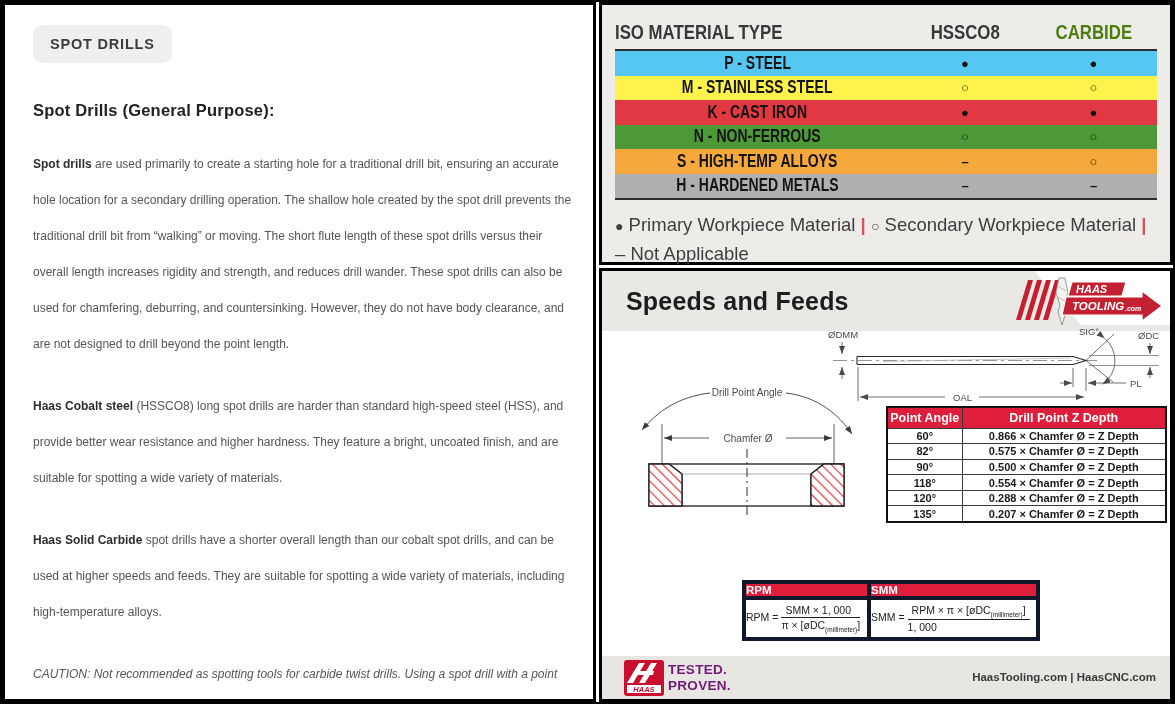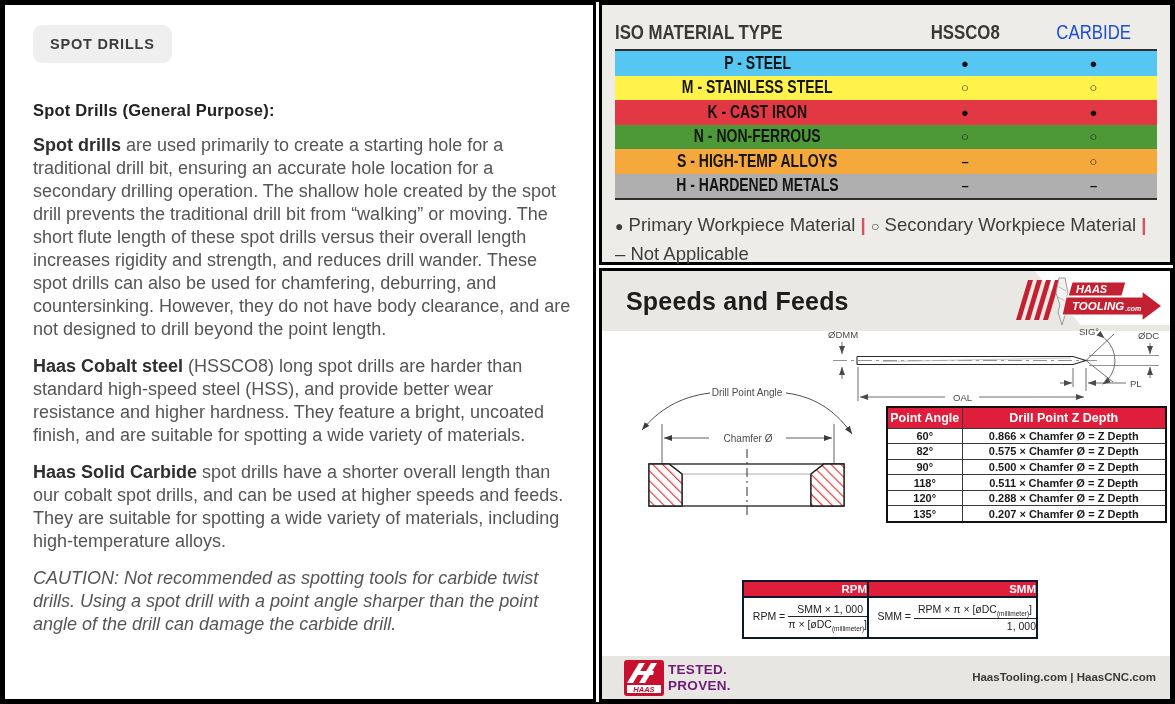--- a/index.html
+++ b/index.html
@@ -10,32 +10,32 @@
   
   .panel { position:absolute; border:3px solid #000; }
   .panel-left { left:2px; top:2px; width:594px; height:700px; background:#fff; padding:20px 26px 0 28px; }
   .panel-tr { left:599px; top:2px; width:574px; height:263px; background:#EDECE9; }
   .panel-br { left:599px; top:268px; width:574px; height:434px; background:#fff; }
 
   
   .badge { display:inline-block; background:#EFEFEF; border-radius:9px; padding:11px 17px;
            font-size:14.5px; font-weight:bold; letter-spacing:.8px; color:#3C3C3C; }
   .lp-heading { margin-top:38px; font-size:16.5px; font-weight:bold; color:#222; letter-spacing:.2px; }
-  .lp-para { margin-top:14px; font-size:18px; line-height:23px; color:#555; width:540px; }
+  .lp-para { margin-top:26px; font-size:12px; line-height:36px; color:#555; width:540px; }
   .lp-para b { color:#2e2e2e; }
   .lp-caution { font-style:italic; }
 
   
   .iso-wrap { position:absolute; inset:0; padding:12px 13px 0 13px; }
   .iso-head { display:flex; align-items:center; height:30px; }
   .cond { display:inline-block; transform:scaleX(0.8); }
   .iso-head .c1 { width:285px; text-align:left; font-size:21px; font-weight:bold; color:#383838; }
   .iso-head .c1 .cond { transform-origin:left center; }
   .iso-head .c2 { width:130px; text-align:center; font-size:21px; font-weight:bold; color:#383838; }
-  .iso-head .c3 { width:127px; text-align:center; font-size:21px; font-weight:normal; color:#1d4ed8; }
+  .iso-head .c3 { width:127px; text-align:center; font-size:21px; font-weight:bold; color:#4d7c0f; }
   .iso-divider { height:0; border-top:2px solid #2e2e2e; margin-top:2px; }
   .mat-row { display:flex; align-items:center; height:24.5px; }
   .mat-row .c1 { width:285px; text-align:center; font-size:17.5px; font-weight:bold; color:#151515; }
   .mat-row .c2, .mat-row .c3 { width:130px; text-align:center; font-size:13px; color:#111; font-weight:bold; }
   .mat-row .c3 { width:127px; }
   .iso-bottom { height:0; border-top:2px solid #2e2e2e; }
   .legend { margin-top:11px; width:546px; font-size:18.5px; line-height:1.55; color:#3E3E3E; }
   .legend .sym { font-size:14px; }
   .legend .pipe { font-weight:bold; }
 
@@ -51,21 +51,21 @@
   .pt-table { position:absolute; left:284px; top:135px; width:279px; border-collapse:collapse;
               border:2px solid #111; background:#fff; table-layout:fixed;padding-left:28px; }
   .pt-table th, .pt-table td { border:1px solid #3a3a3a; text-align:center; }
   .pt-table th { background:#DF1E3B; color:#fff; font-size:12.5px; font-weight:bold; height:21px; }
   .pt-table td { font-size:11px; font-weight:bold; color:#1a1a1a; height:15.6px; }
   .pt-col1 { width:75px; } .pt-col2 { width:204px; }
 
   
   .fx-table { position:absolute; left:140px; top:309px; width:294px; border-collapse:collapse;
               border:2px solid #111; background:#fff; table-layout:fixed; }
-  .fx-table th, .fx-table td { border:2px solid #0f172a; text-align:right; }
+  .fx-table th, .fx-table td { border:4px solid #0f172a; text-align:left; }
   .fx-table th { background:#DF1E3B; color:#fff; font-size:11.5px; font-weight:bold; height:16px; }
   .fx-table td { height:41px; font-size:10.5px; color:#222; vertical-align:middle; }
   .fx-c1 { width:125px; } .fx-c2 { width:169px; }
   .frac { display:inline-flex; flex-direction:column; vertical-align:middle; margin-left:3px; }
   .frac .num { border-bottom:1px solid #222; padding:0 4px 1px; }
   .frac .den { padding-top:1px; }
   .frac sub, .fx-table sub { font-size:6.5px; }
 
   
   .sf-footer { position:absolute; left:0; bottom:0; width:568px; height:43px; background:#E7E6E3; }
@@ -276,21 +276,21 @@
       <tr>
             <td>82°</td>
             <td>0.575 × Chamfer Ø = Z Depth</td>
           </tr>
       <tr>
             <td>90°</td>
             <td>0.500 × Chamfer Ø = Z Depth</td>
           </tr>
       <tr>
             <td>118°</td>
-            <td>0.511 × Chamfer Ø = Z Depth</td>
+            <td>0.554 × Chamfer Ø = Z Depth</td>
           </tr>
       <tr>
             <td>120°</td>
             <td>0.288 × Chamfer Ø = Z Depth</td>
           </tr>
       <tr>
             <td>135°</td>
             <td>0.207 × Chamfer Ø = Z Depth</td>
           </tr>
     </tbody>

